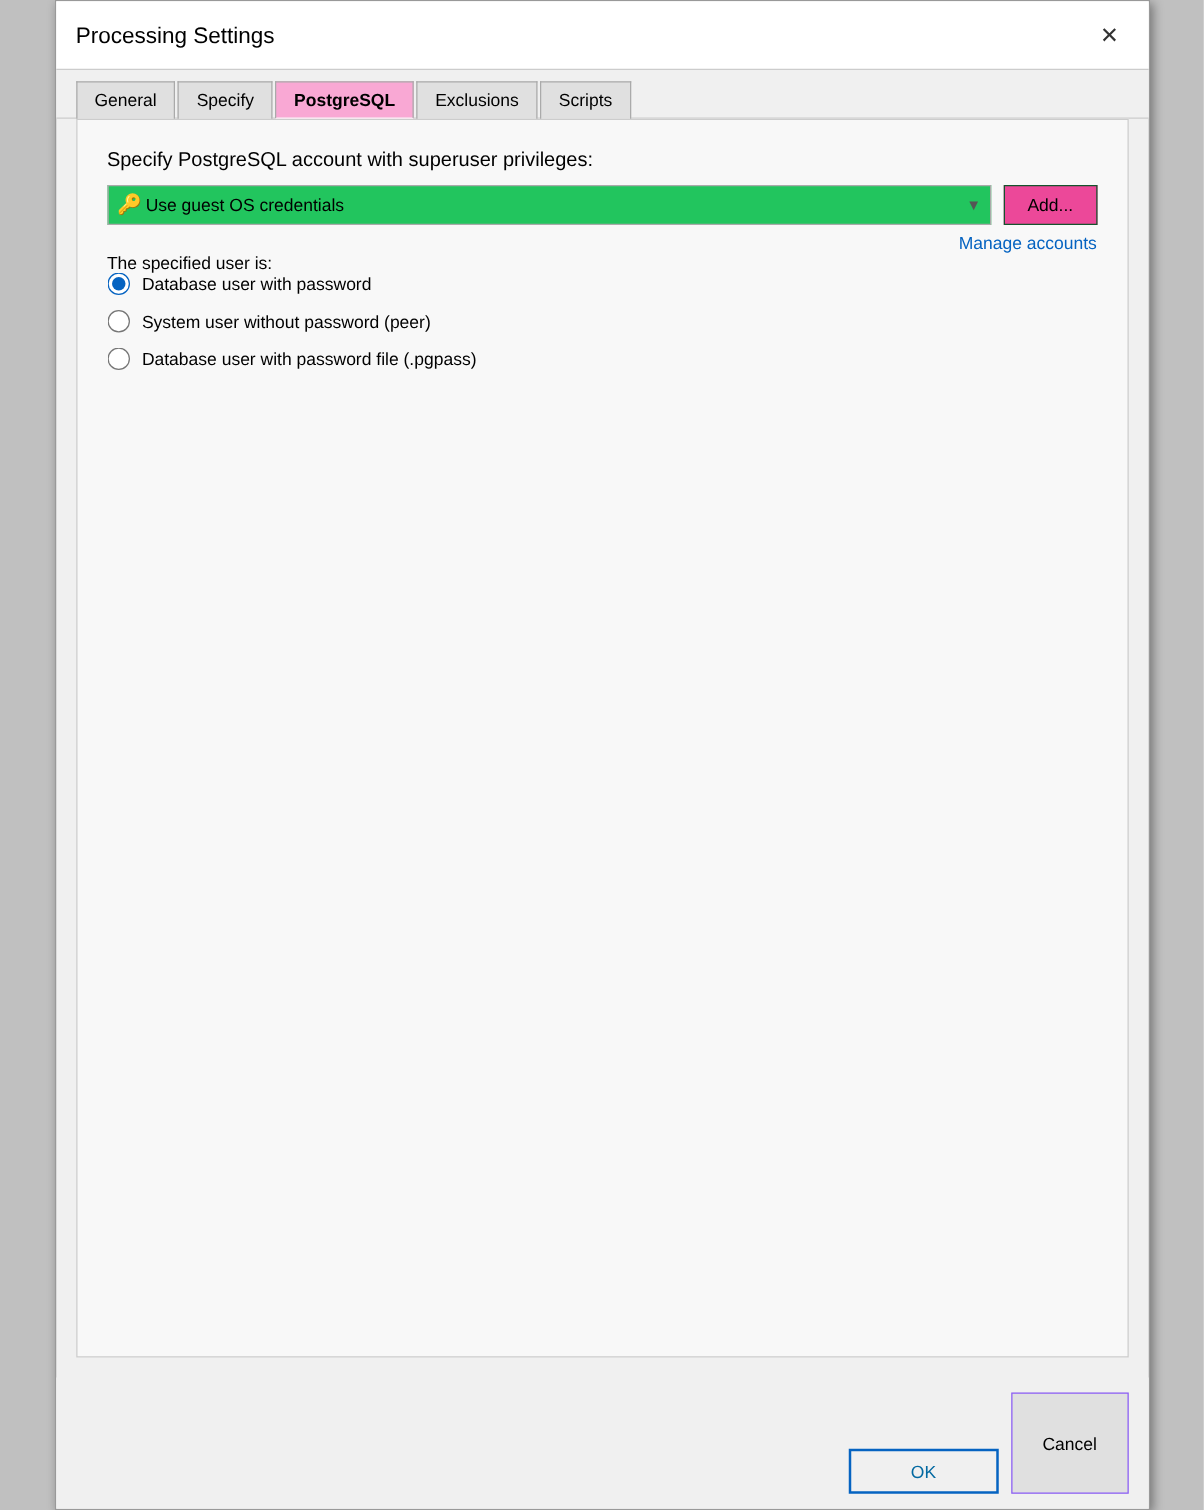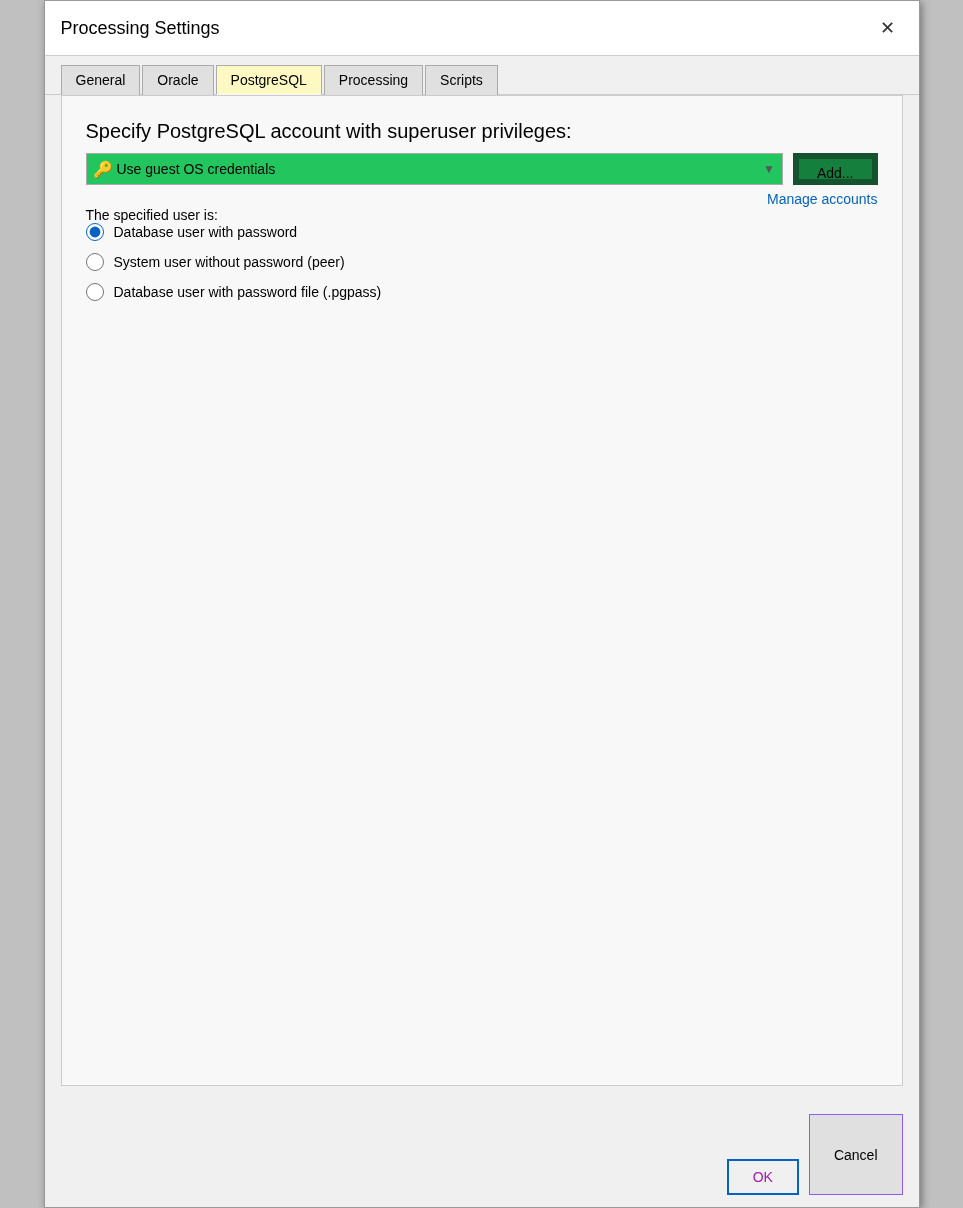--- a/index.html
+++ b/index.html
@@ -70,37 +70,37 @@
       border: 1px solid #aaa;
       border-bottom: none;
       cursor: pointer;
       font-size: 14px;
       color: #000;
       position: relative;
       bottom: -1px;
     }
 
     .tab.active {
-      background: #fef9c3;
+      background: #f9a8d4;
       border: 1px solid #aaa;
       border-bottom: 1px solid #f8f8f8;
       z-index: 1;
-      font-weight: 400;
+      font-weight: 700;
     }
 
     .content-area {
       flex: 1;
       background: #f8f8f8;
       border: 1px solid #ccc;
       margin: 0 16px 16px 16px;
       padding: 24px;
     }
 
     .section-label {
-      font-size: 20px;
+      font-size: 16px;
       color: #000;
       margin-bottom: 10px;
     }
 
     .dropdown-row {
       display: flex;
       align-items: center;
       gap: 10px;
       margin-bottom: 6px;
     }
@@ -134,22 +134,22 @@
       right: 8px;
       top: 50%;
       transform: translateY(-50%);
       font-size: 12px;
       color: #555;
       pointer-events: none;
     }
 
     .add-btn {
       padding: 6px 18px;
-      background: #15803d;
-      border: 6px solid #14532d;
+      background: #ec4899;
+      border: 1px solid #14532d;
       font-size: 14px;
       cursor: pointer;
       height: 32px;
       white-space: nowrap;
     }
 
     .manage-link {
       color: #0563c1;
       font-size: 14px;
       cursor: pointer;
@@ -192,26 +192,26 @@
 
     .bottom-bar {
       display: flex;
       justify-content: flex-end;
       padding: 12px 16px;
       gap: 10px;
       background: #f0f0f0;
     }
 
     .ok-btn {
-      padding: 8px 24px;
+      padding: 8px 48px;
       background: #f0f0f0;
       border: 2px solid #0563c1;
       font-size: 14px;
       cursor: pointer;
-      color: #a21caf;
+      color: #0369a1;
       margin-top: 45px;
     }
 
     .cancel-btn {
       padding: 8px 24px;
       background: #e0e0e0;
       border: 1px solid #8b5cf6;
       font-size: 14px;
       cursor: pointer;
       color: #000;
@@ -225,27 +225,27 @@
   <div class="title-bar">
     <span class="title-text">Processing Settings</span>
     <button class="close-btn">✕</button>
   </div>
 
   <div class="tabs-bar">
     <div class="tab">
       <span>General</span>
     </div>
     <div class="tab">
-      <span>Oracle</span>
+      <span>Specify</span>
     </div>
     <div class="tab active">
       <span>PostgreSQL</span>
     </div>
     <div class="tab">
-      <span>Processing</span>
+      <span>Exclusions</span>
     </div>
     <div class="tab">
       <span>Scripts</span>
     </div>
   </div>
 
   <div class="content-area">
 
     <div class="section-label">Specify PostgreSQL account with superuser privileges:</div>
 

